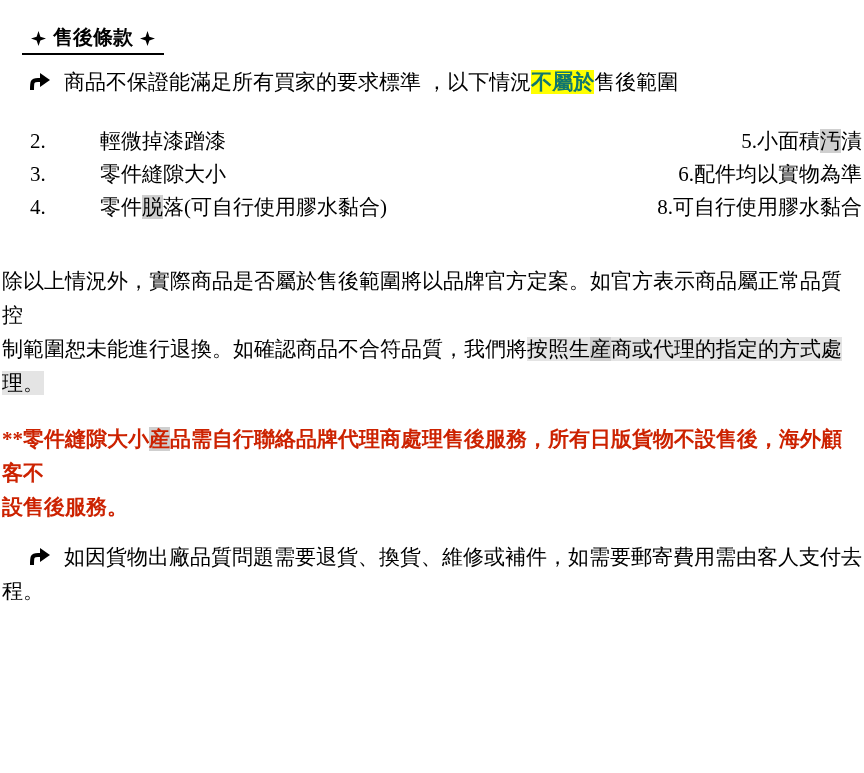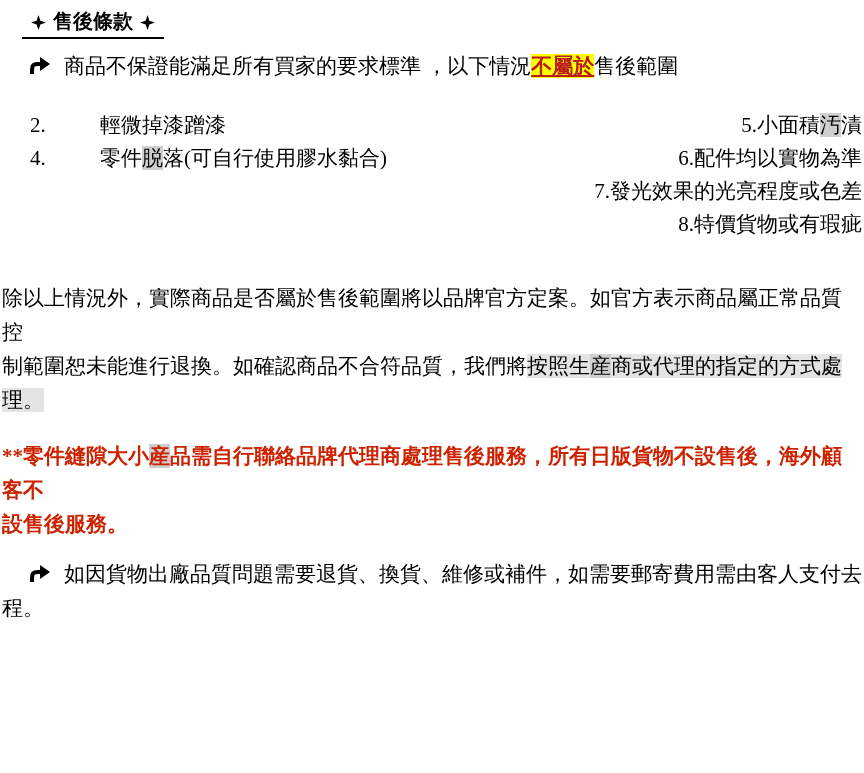--- a/index.html
+++ b/index.html
@@ -1,21 +1,21 @@
 <!DOCTYPE html>
 <html><head>
 <meta charset="utf-8">
 <style>
   html,body{margin:0;padding:0;background:#ffffff;}
   body{
     width:864px;height:773px;overflow:hidden;
     font-family:"Liberation Serif","DejaVu Serif",serif;
     color:#000000;
   }
-  .page{padding:4px 2px 0 2px;font-size:21px;line-height:34px;}
+  .page{padding:20px 2px 0 2px;font-size:21px;line-height:34px;}
 
   
   .title{margin:2px 0 0 20px;line-height:30px;}
   .title-inner{display:inline-block;border-bottom:2px solid #000;padding:0 2px 1px 2px;font-weight:bold;font-size:20px;}
   .star-icon{display:inline-block;vertical-align:-2px;margin:0 7px;}
 
   
   .para{margin:0;}
   .intro{margin-top:8px;}
   .notice{margin-top:10px;}
@@ -30,21 +30,21 @@
   .exclusions{display:flex;margin-top:26px;margin-left:28px;}
   .col-left{width:427px;}
   .col-right{flex:1;text-align:right;}
   .li{height:33px;line-height:33px;white-space:nowrap;}
   .col-left .num{display:inline-block;width:70px;}
   .col-right .num{display:inline-block;width:34px;}
 
   
   .gray-char{background:#cfcfcf;}
   .gray-bg{background:#e4e4e4;}
-  .hl-warning{color:#b91c1c;background:#ffff00;font-weight:bold;text-decoration:underline;}
+  .hl-warning{color:#0f766e;background:#ffff00;font-weight:bold;}
 </style>
 </head>
 <body>
 
 <div class="page">
 
   <div class="title">
     <span class="title-inner">
       <svg class="star-icon" width="15" height="15" viewBox="0 0 20 20">
           <path d="M10 0 L12.5 7.5 L20 10 L12.5 12.5 L10 20 L7.5 12.5 L0 10 L7.5 7.5 Z" fill="#000"></path>
@@ -56,27 +56,27 @@
 
 
   <p class="para notice"><svg class="arrow-icon" width="23" height="21" viewBox="0 0 23 21">
         <path d="M4 20 C4 12 4 10 10 10 L13 10" fill="none" stroke="#000" stroke-width="4"></path>
         <path d="M12 3 L22 10 L12 17 Z" fill="#000"></path>
       </svg><span><span>商品不保證能滿足所有買家的要求標準 ，以下情況</span><span class="hl-warning">不屬於</span><span>售後範圍</span></span></p>
 
   <div class="exclusions">
     <div class="col-left">
       <div class="li"><span class="num">2.</span><span><span>輕微掉漆蹭漆</span></span></div>
+      <div class="li"><span class="num">3.</span><span><span>零件縫隙大小</span></span></div>
       <div class="li"><span class="num">4.</span><span><span>零件</span><span class="gray-char">脱</span><span>落(可自行使用膠水黏合)</span></span></div>
     </div>
     <div class="col-right">
       <div class="li"><span class="num">5.</span><span><span>小面積</span><span class="gray-char">汚</span><span>漬</span></span></div>
       <div class="li"><span class="num">6.</span><span><span>配件均以實物為準</span></span></div>
-      <div class="li"><span class="num">7.</span><span><span>發光效果的光亮程度或色差</span></span></div>
-      <div class="li"><span class="num">8.</span><span><span>特價貨物或有瑕疵</span></span></div>
+      <div class="li"><span class="num">8.</span><span><span>可自行使用膠水黏合</span></span></div>
     </div>
   </div>
 
   <p class="para official"><span>除以上情況外，實際商品是否屬於售後範圍將以品牌官方定案。如官方表示商品屬正常品質控</span><br><span>制範圍恕未能進行退換。如確認商品不合符品質，我們將</span><span class="gray-bg">按照生</span><span class="gray-char">産</span><span class="gray-bg">商或代理的指定的方式處理。</span></p>
 
   <p class="para red-para"><span>**零件縫隙大小</span><span class="gray-char">産</span><span>品需自行聯絡品牌代理商處理售後服務，所有日版貨物不設售後，海外顧客不</span><br><span>設售後服務。</span></p>
 
   <p class="para shipping"><svg class="arrow-icon" width="23" height="21" viewBox="0 0 23 21">
         <path d="M4 20 C4 12 4 10 10 10 L13 10" fill="none" stroke="#000" stroke-width="4"></path>
         <path d="M12 3 L22 10 L12 17 Z" fill="#000"></path>

